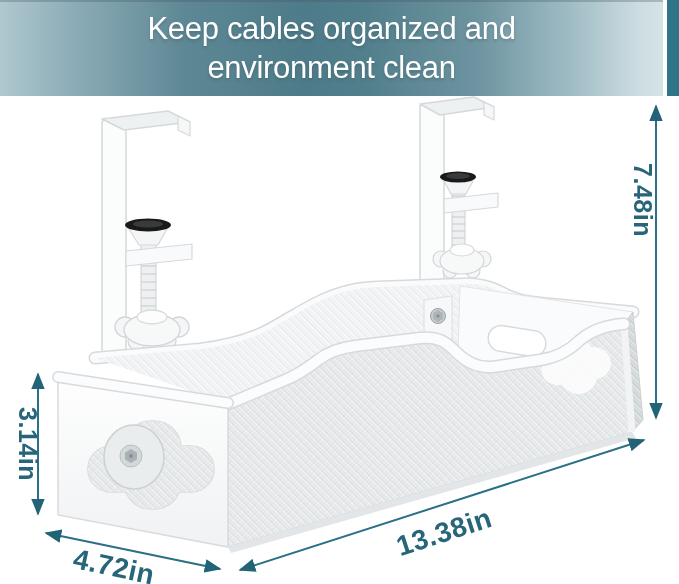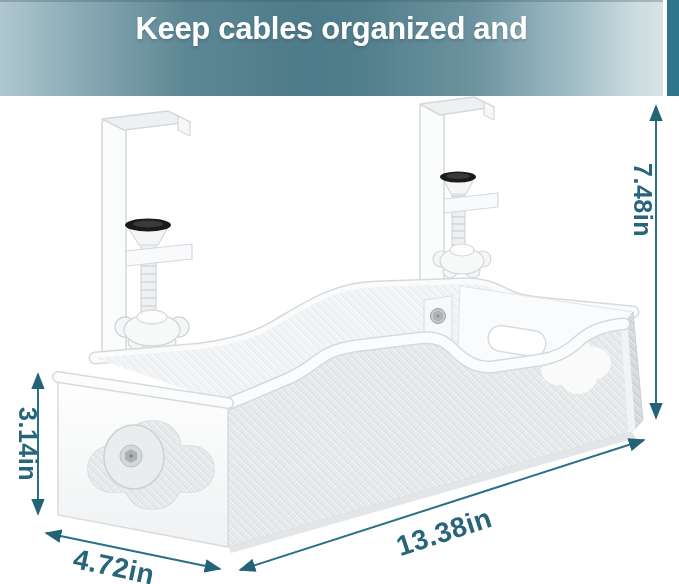--- a/index.html
+++ b/index.html
@@ -5,38 +5,39 @@
   html,body{margin:0;padding:0;background:#ffffff;}
   #stage{position:relative;width:679px;height:584px;background:#ffffff;overflow:hidden;
          font-family:"Liberation Sans",sans-serif;}
   
   .banner{position:absolute;top:0;left:0;width:679px;height:96px;}
   .banner-grad{position:absolute;top:0;left:0;width:663px;height:96px;
     background:linear-gradient(90deg,#b0c8cf 0%,#8fafba 10%,#5d8794 28%,#4e7b89 46%,
                #527f8c 55%,#6d94a0 72%,#a3bfc7 87%,#ccdce0 96%,#d6e2e6 100%);
     border-top:2px solid rgba(70,85,90,.30);box-sizing:border-box;}
   .banner-accent{position:absolute;top:0;right:0;width:12px;height:96px;background:#2f7488;}
-  .banner-title{padding-top:7px;text-align:center;color:#ffffff;font-weight:bold;
+  .banner-title{padding-top:7px;text-align:center;color:#ffffff;font-weight:normal;
     font-size:31px;line-height:39px;letter-spacing:-0.3px;
     text-shadow:0 2px 3px rgba(40,60,66,.25);}
   
   svg#scene{position:absolute;top:0;left:0;}
   .dim-label{font-family:"Liberation Sans",sans-serif;font-weight:bold;fill:#26657a;}
   .dim-side{font-size:25px;letter-spacing:.5px;}
   .dim-bottom{font-size:28px;letter-spacing:.5px;}
 </style>
 </head>
 <body>
 
 <div id="stage">
 
   <div class="banner">
     <div class="banner-grad">
       <div class="banner-title">
         <div>Keep cables organized and</div>
+        <div>environment clean</div>
       </div>
     </div>
     <div class="banner-accent"></div>
   </div>
 
   <svg id="scene" width="679" height="584" viewBox="0 0 679 584">
     <defs>
       <pattern id="mesh" width="6" height="6" patternUnits="userSpaceOnUse" patternTransform="rotate(45)">
         <rect width="6" height="6" fill="#f1f3f4"></rect>
         <path d="M0 0H6M0 3H6" stroke="#d2d6d8" stroke-width="1"></path>

